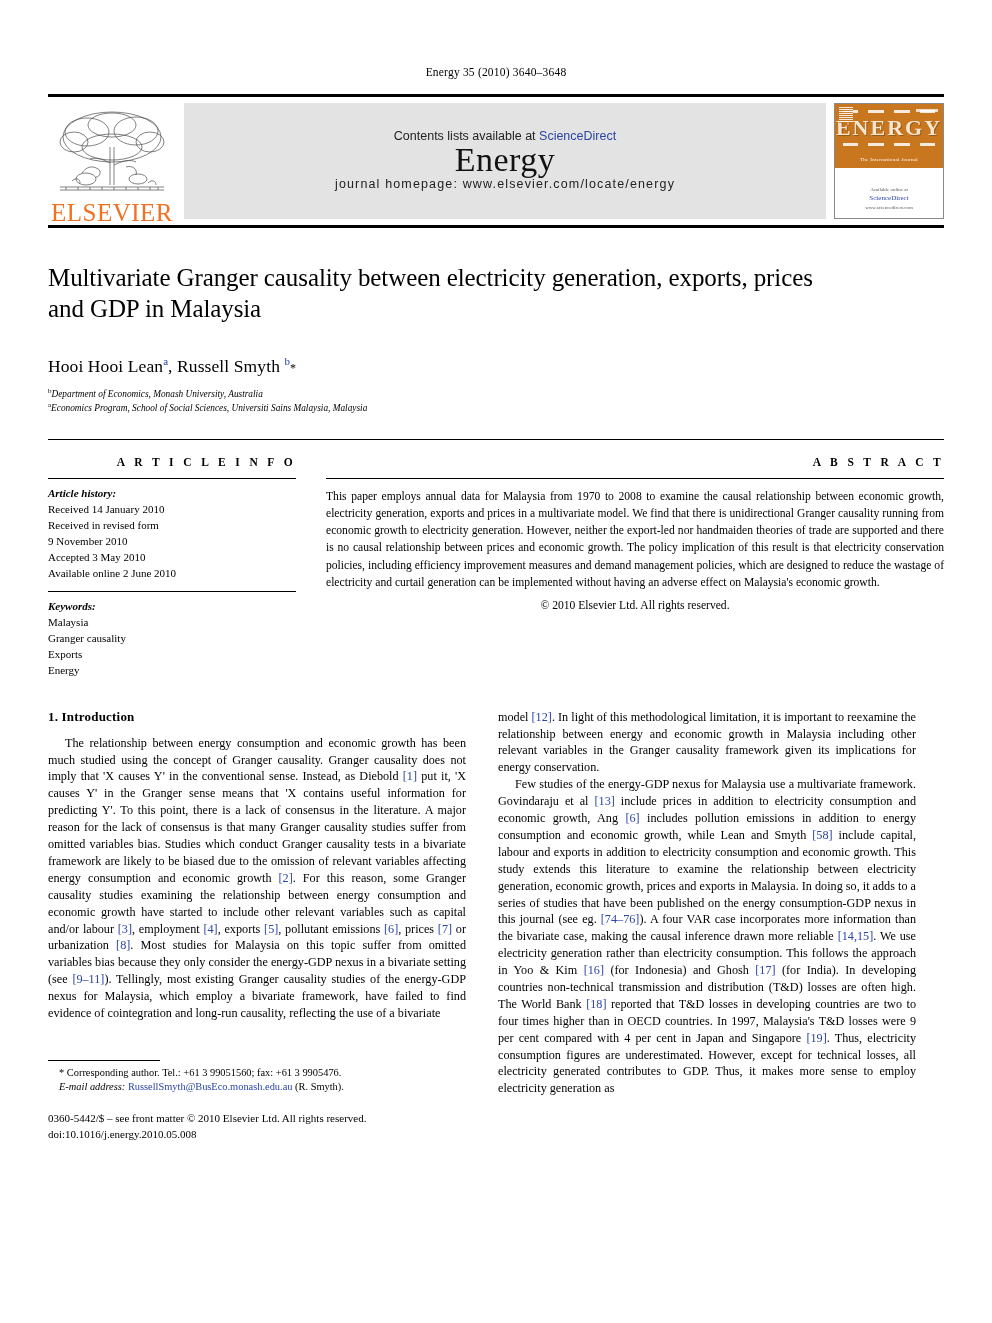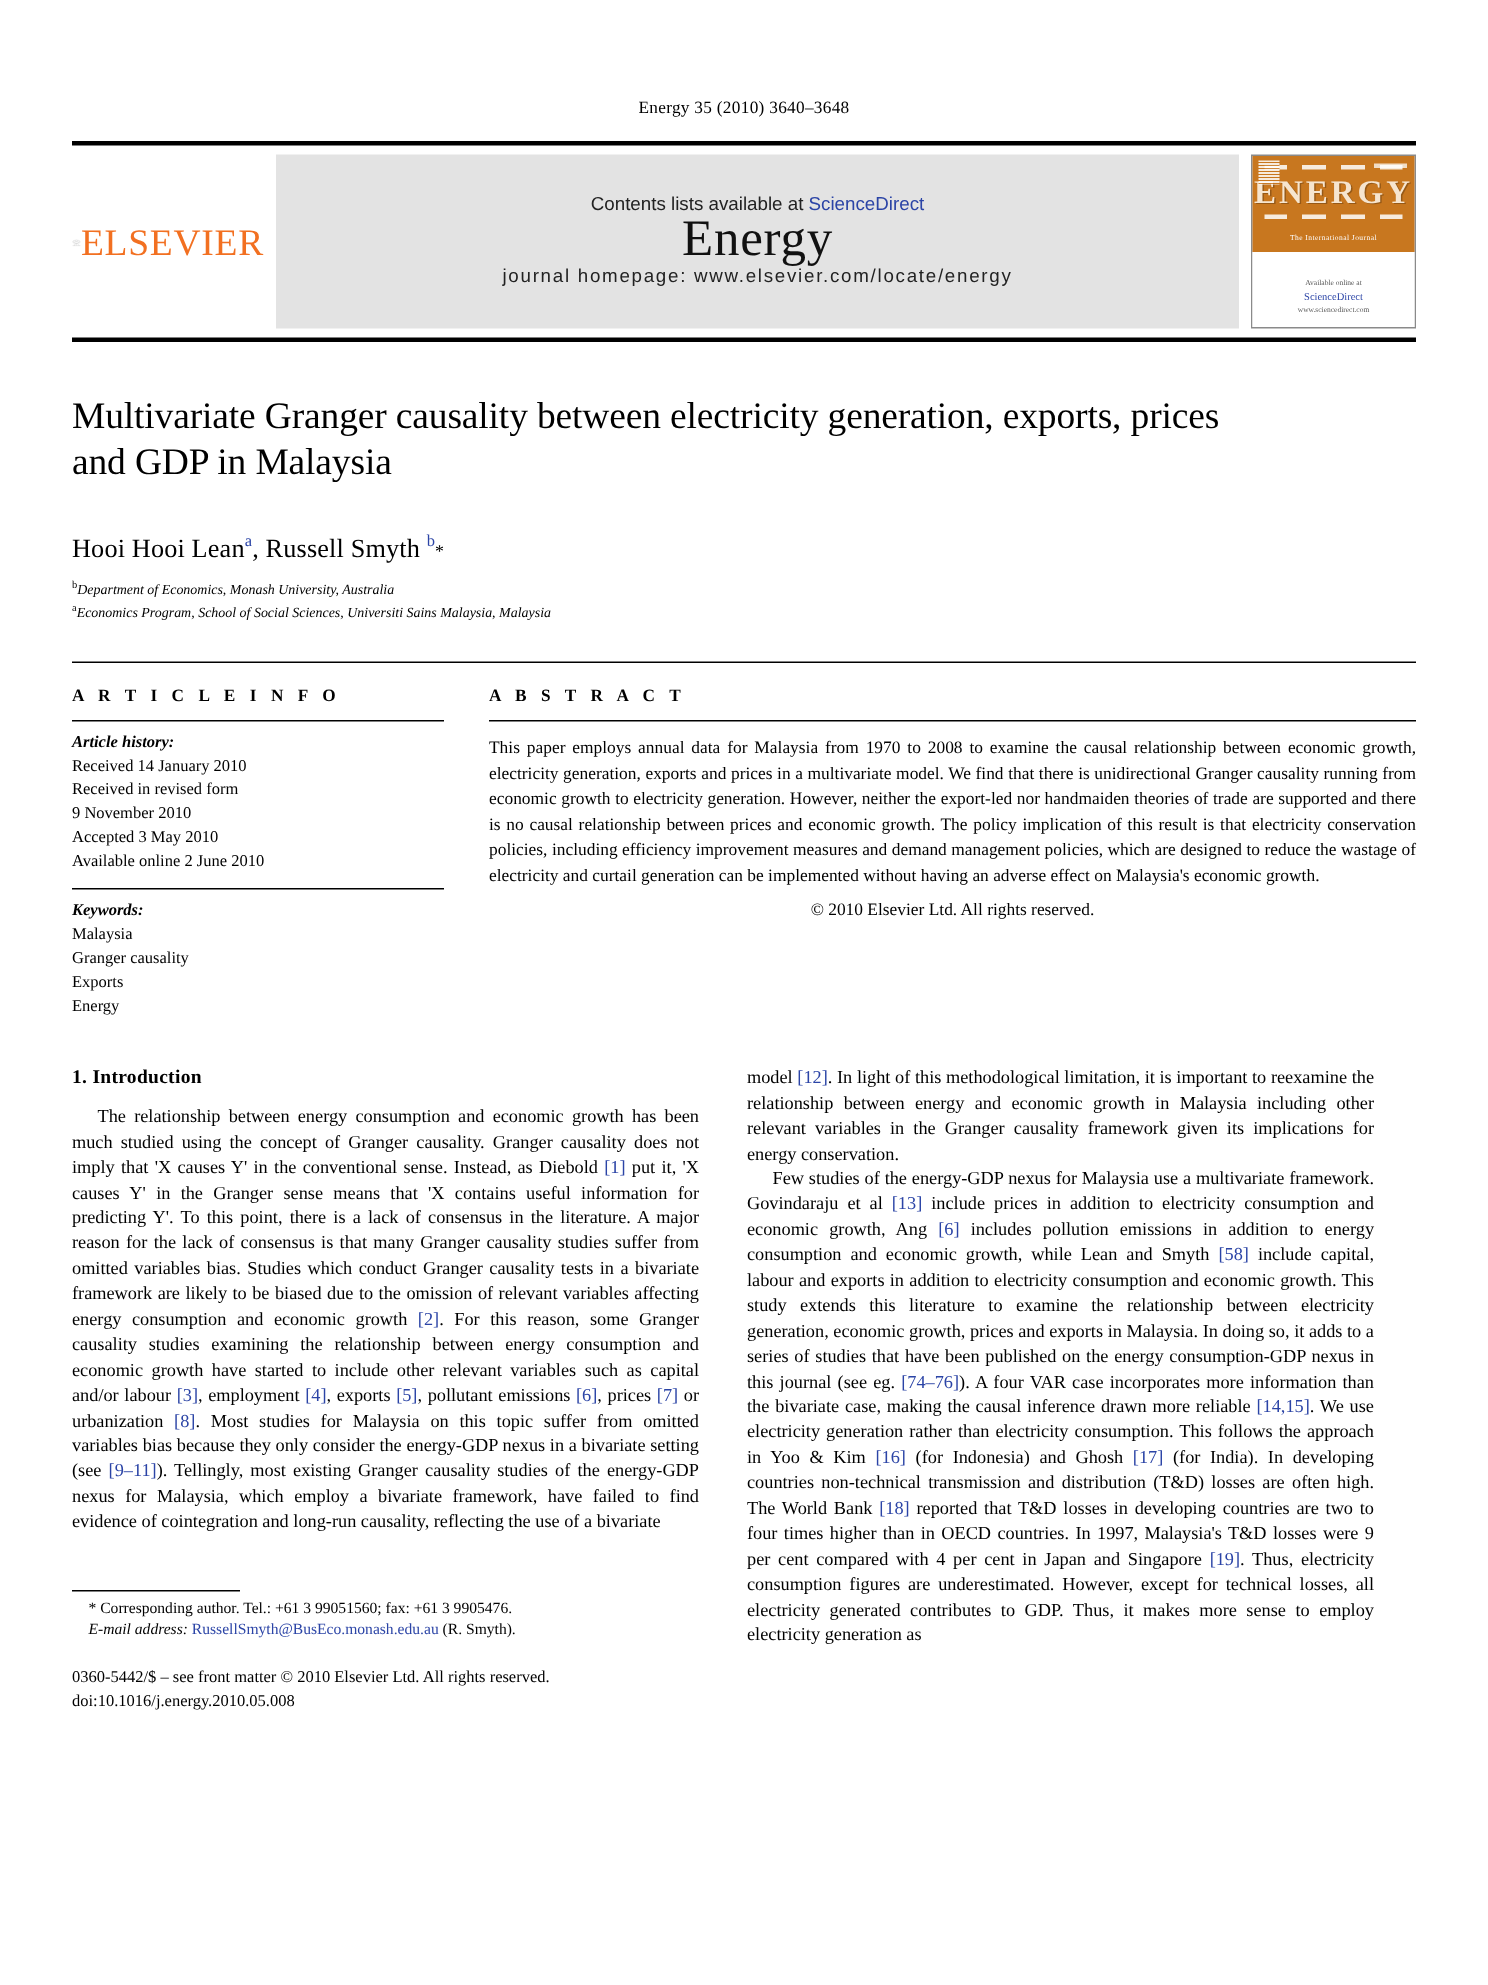--- a/index.html
+++ b/index.html
@@ -39,21 +39,22 @@
     padding-top: 0;
     display: flex;
     align-items: stretch;
     height: 128px;
   }
   .elsevier-logo {
     width: 128px;
     flex: 0 0 128px;
     padding-top: 2px;
     display: flex;
-    flex-direction: row;
+    flex-direction: column;
+    justify-content: flex-end;
     align-items: center;
   }
   .tree-box { width: 120px; height: 92px; }
   .elsevier-word {
     font-family: "Liberation Serif", serif;
     color: #F27021;
     font-size: 25px;
     letter-spacing: .5px;
     line-height: 1;
     margin-top: 1px;
@@ -199,20 +200,21 @@
     gap: 30px;
   }
   .col-info { width: 248px; flex: 0 0 248px; }
   .col-abstract { flex: 1 1 auto; }
   .sec-head {
     font-family: "Liberation Serif", serif;
     font-size: 11.5px;
     font-weight: bold;
     letter-spacing: 3.4px;
     margin-bottom: 10px;
+    text-align: right;
   }
   .hairline { border-top: 1.4px solid #000; }
   .meta-group {
     font-size: 11px;
     line-height: 1.45;
     padding-top: 7px;
     padding-bottom: 9px;
   }
   .meta-group .lab { font-style: italic; font-weight: bold; }
   .kw-group {

